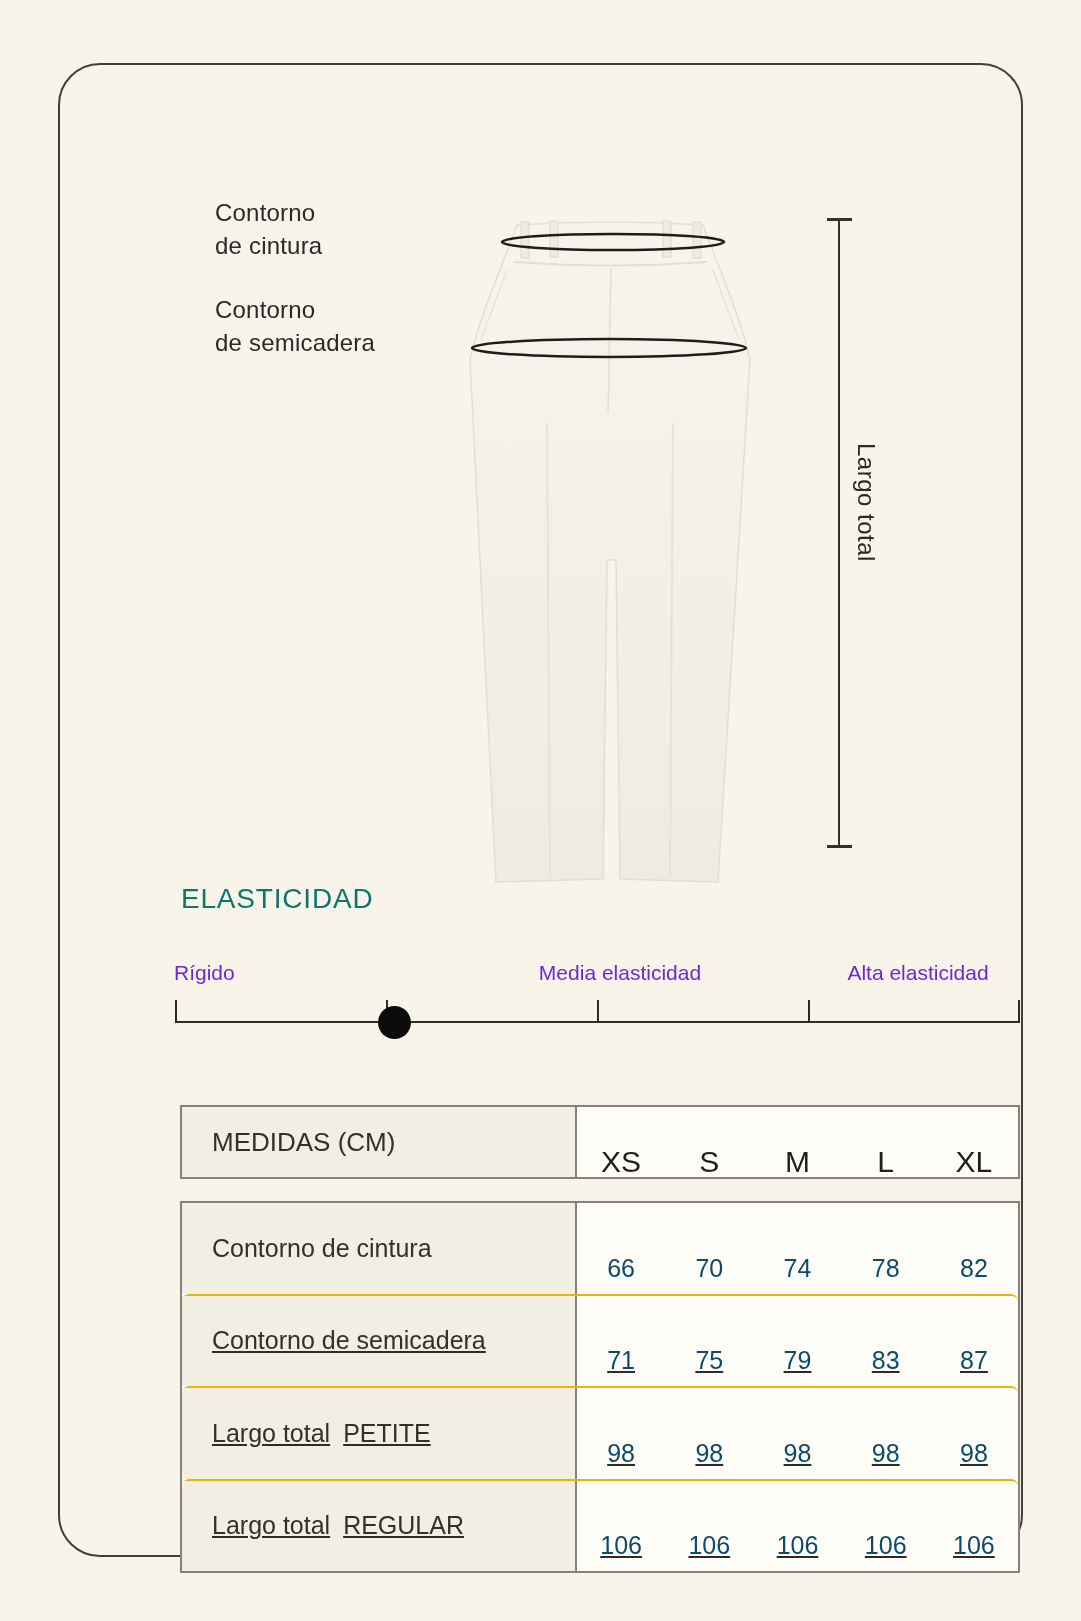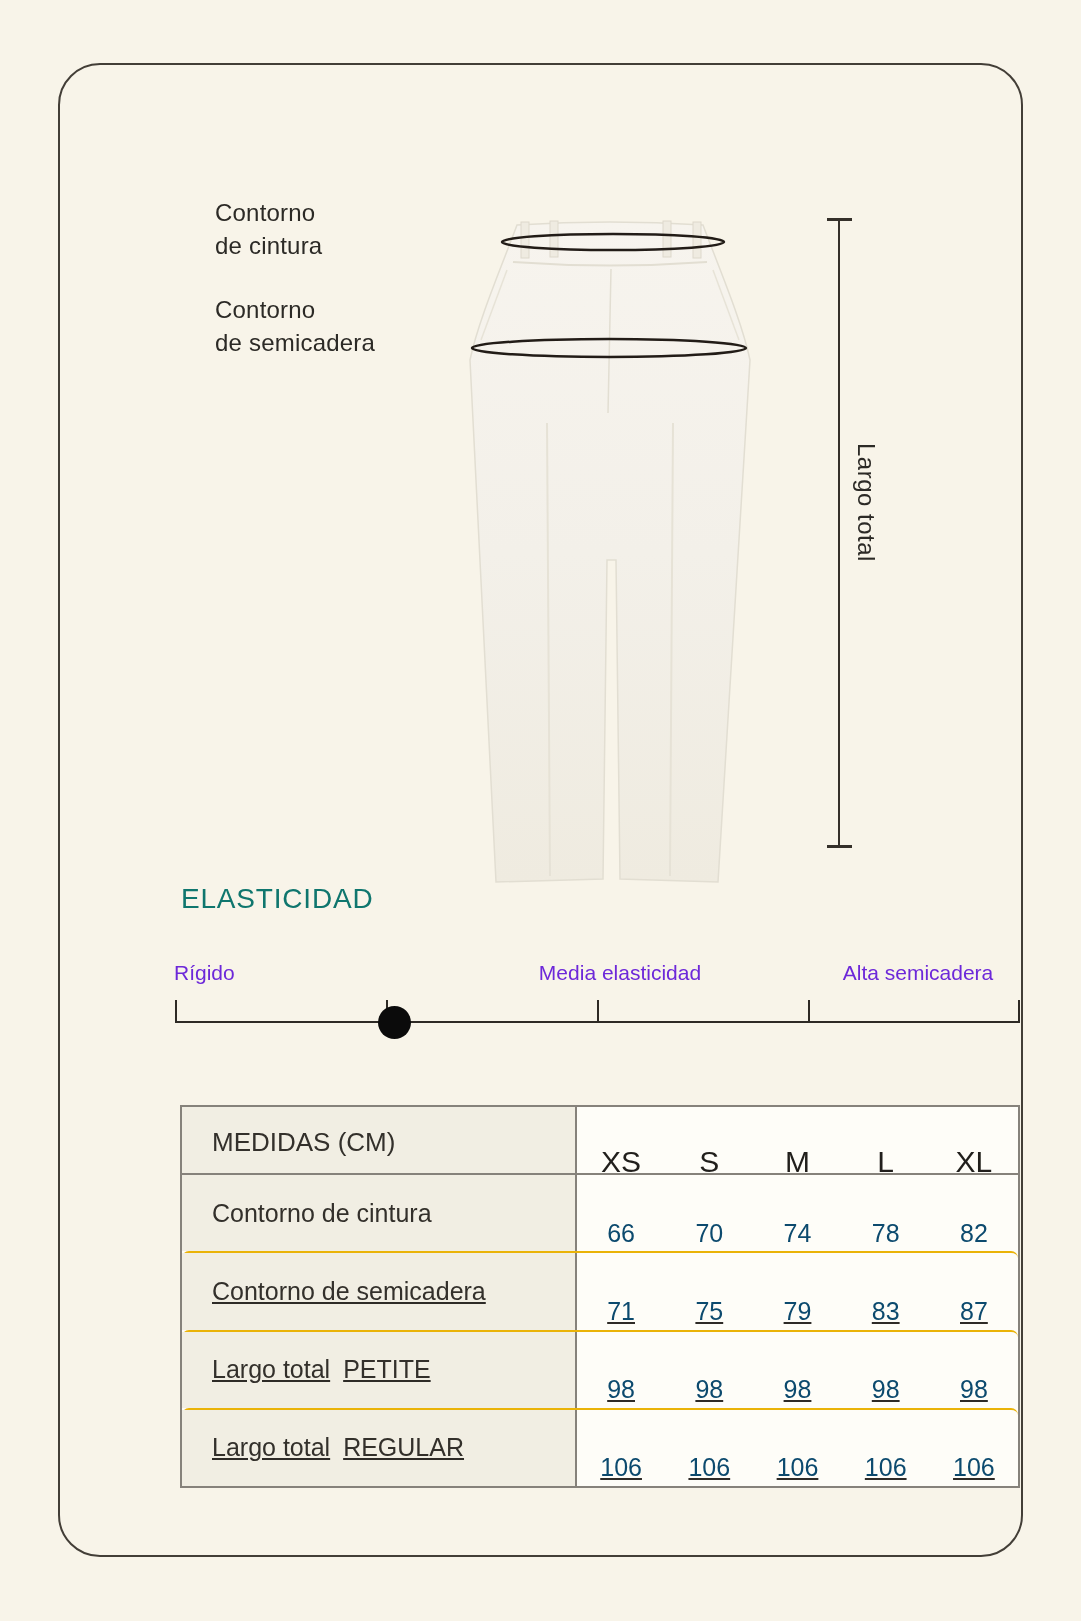--- a/index.html
+++ b/index.html
@@ -55,21 +55,21 @@
   }
   
   .tbl-box{
     left:120px;width:840px;
     box-sizing:border-box;
     border:2px solid #86827b;
     display:flex;flex-direction:column;
     background:#fefdf8;
   }
   #table-header{top:1040px;height:74px;}
-  #table-body{top:1108px;height:315px;text-align:center;}
+  #table-body{top:1136px;height:372px;text-align:center;}
   .tbl-row{flex:1;display:flex;align-items:stretch;min-height:0;border-radius:7px;}
   .tbl-row + .tbl-row{border-top:2px solid #eab308;text-decoration:underline;}
   .label-cell{
     width:395px;flex:0 0 395px;
     box-sizing:border-box;
     background:#f1eee3;
     border-right:2px solid #86827b;
     display:flex;align-items:center;
     padding-left:30px;
     font-size:25px;color:#33302b;
@@ -140,21 +140,21 @@
 
   <div id="length-cap-top" class="abs"></div>
   <div id="length-line" class="abs"></div>
   <div id="length-cap-bottom" class="abs"></div>
   <div id="length-label" class="abs">Largo total</div>
 
   <div id="elasticity-title" class="abs">ELASTICIDAD</div>
 
   <div id="scale-label-0" class="abs scale-label">Rígido</div>
   <div id="scale-label-1" class="abs scale-label">Media elasticidad</div>
-  <div id="scale-label-2" class="abs scale-label">Alta semicadera</div>
+  <div id="scale-label-2" class="abs scale-label">Alta elasticidad</div>
 
   <div id="slider-line" class="abs"></div>
   <div class="abs slider-tick" style="left:115px;"></div>
   <div class="abs slider-tick" style="left:326px;"></div>
   <div class="abs slider-tick" style="left:537px;"></div>
   <div class="abs slider-tick" style="left:748px;"></div>
   <div class="abs slider-tick" style="left:958px;"></div>
   <div id="slider-dot" class="abs"></div>
 
   <div id="table-header" class="abs tbl-box">

